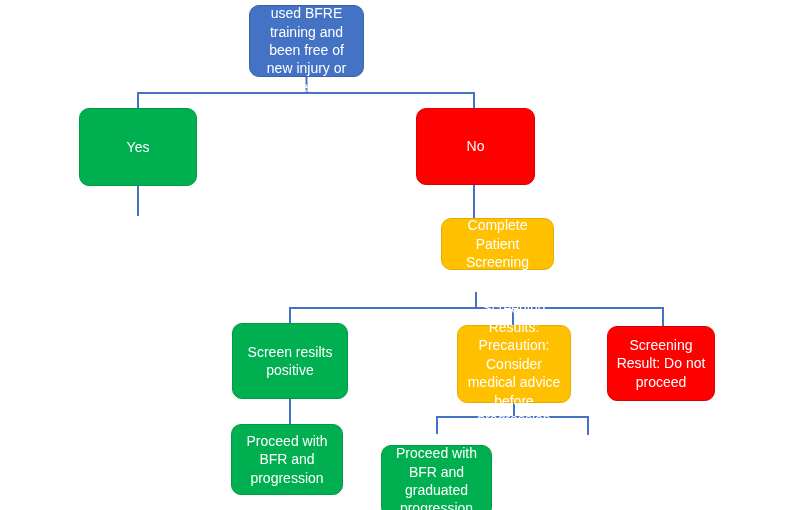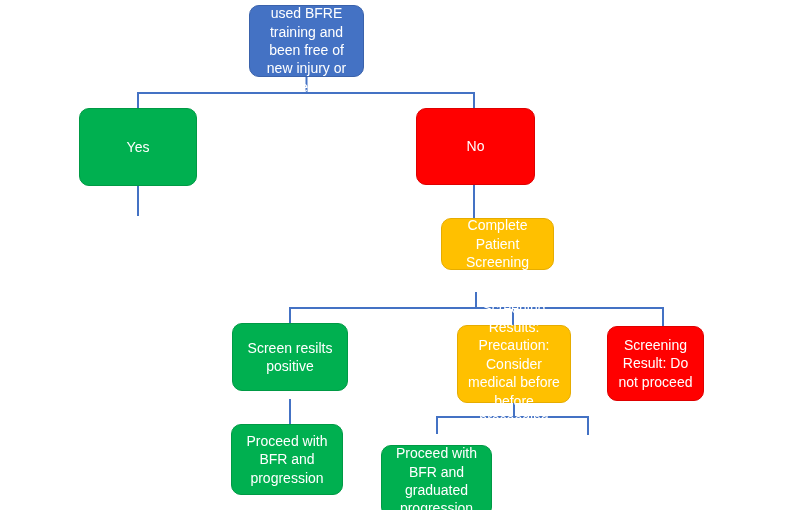--- a/index.html
+++ b/index.html
@@ -40,23 +40,23 @@
   .node-green  { background: #00B050; border: 1px solid #009A45; }
   .node-red    { background: #FF0000; border: 1px solid #DE0000; }
   .node-yellow { background: #FFC000; border: 1px solid #E6AC00; }
 
   
   #n-root        { left: 249px; top: 5px;   width: 115px; height: 72px; }
   #n-yes         { left: 79px;  top: 108px; width: 118px; height: 78px; }
   #n-no          { left: 416px; top: 108px; width: 119px; height: 77px; }
   #n-proceed     { left: 79px;  top: 216px; width: 118px; height: 77px; }
   #n-screening   { left: 441px; top: 218px; width: 113px; height: 52px; }
-  #n-positive    { left: 232px; top: 323px; width: 116px; height: 68px; }
+  #n-positive    { left: 232px; top: 323px; width: 116px; height: 76px; }
   #n-precaution  { left: 457px; top: 325px; width: 114px; height: 78px; }
-  #n-screen-stop { left: 607px; top: 326px; width: 97px; height: 75px; }
+  #n-screen-stop { left: 607px; top: 326px; width: 108px; height: 75px; }
   #n-progression { left: 231px; top: 424px; width: 112px; height: 71px; }
   #n-graduated   { left: 381px; top: 445px; width: 111px; height: 72px; }
   #n-dnp         { left: 532px; top: 435px; width: 111px; height: 70px; }
 </style>
 </head>
 <body>
 
 <div class="canvas">
 
   <svg class="connectors" viewBox="0 0 800 510" xmlns="http://www.w3.org/2000/svg" fill="none" stroke="#4472C4" stroke-width="2">
@@ -76,21 +76,21 @@
 
   <div id="n-yes" class="node node-green">Yes</div>
 
   <div id="n-no" class="node node-red">No</div>
 
 
   <div id="n-screening" class="node node-yellow">Complete Patient Screening</div>
 
   <div id="n-positive" class="node node-green">Screen resilts positive</div>
 
-  <div id="n-precaution" class="node node-yellow">Screening Results: Precaution: Consider medical before before proceeding</div>
+  <div id="n-precaution" class="node node-yellow">Screening Results: Precaution: Consider medical advice before progression</div>
 
   <div id="n-screen-stop" class="node node-red">Screening Result: Do not proceed</div>
 
   <div id="n-progression" class="node node-green">Proceed with BFR and progression</div>
 
   <div id="n-graduated" class="node node-green">Proceed with BFR and graduated progression</div>
 
 
 </div>
 

